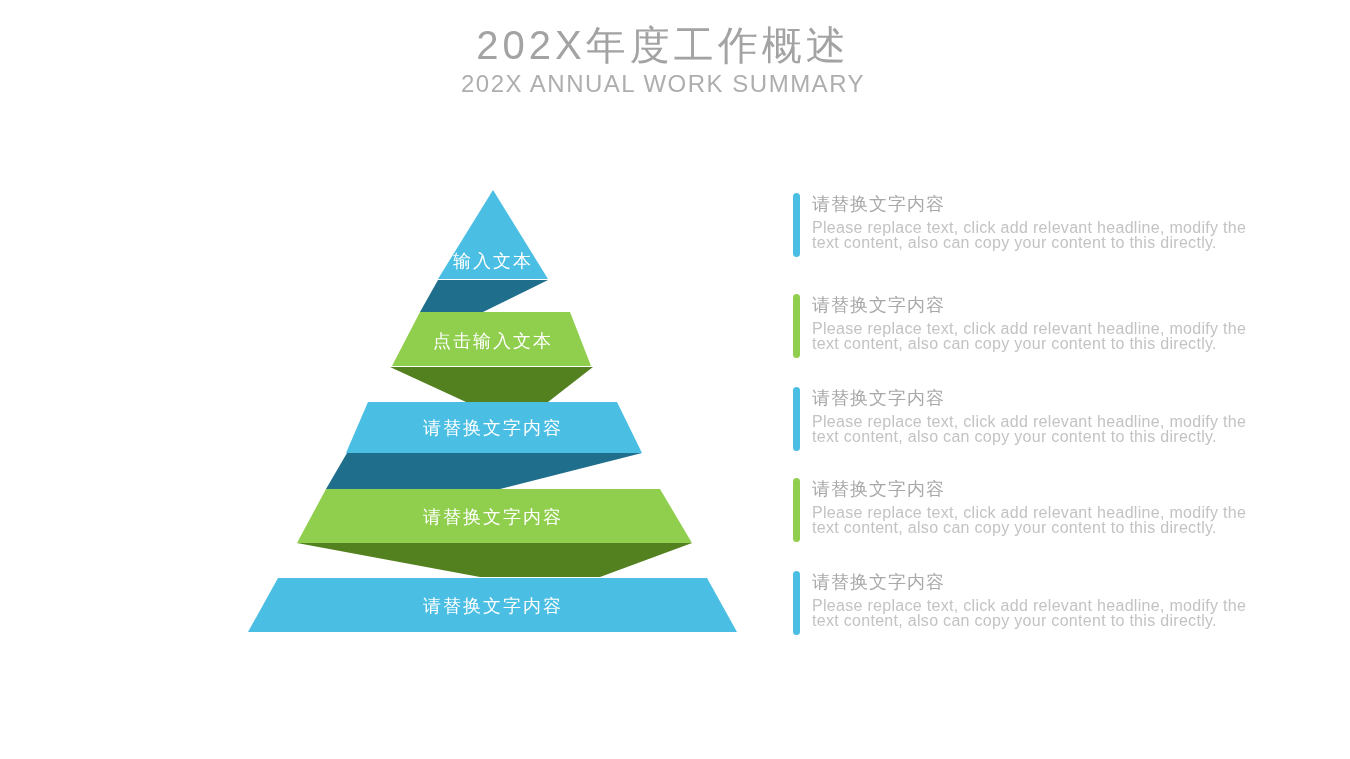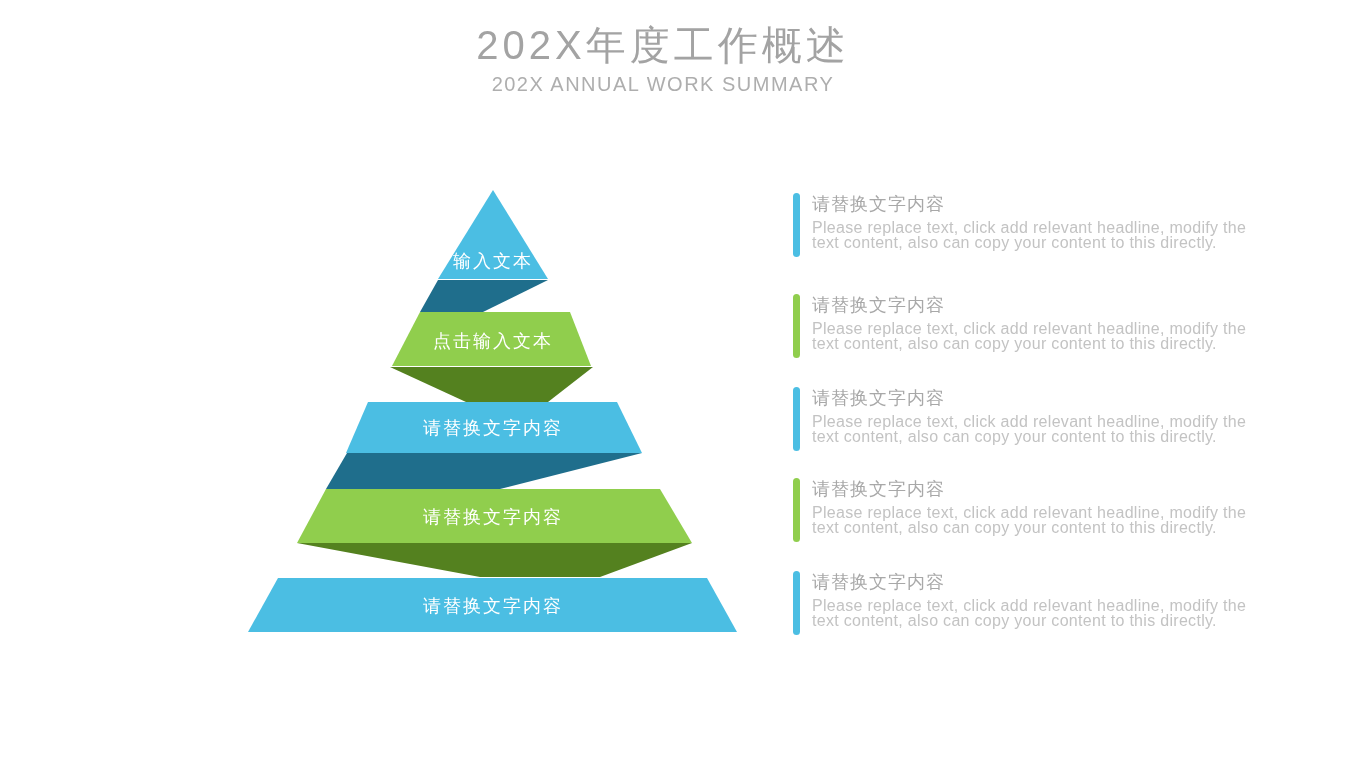--- a/index.html
+++ b/index.html
@@ -8,21 +8,21 @@
     font-family:"Liberation Sans","DejaVu Sans",sans-serif;
   }
   .slide{position:absolute;inset:0;}
 
   
   .hdr{position:absolute;left:0;top:22px;width:1326px;text-align:center;}
   .hdr .title{
     font-size:40px;line-height:46px;font-weight:400;color:#a3a3a3;letter-spacing:4px;margin:0;
   }
   .hdr .subtitle{
-    font-size:20px;line-height:20px;color:#aeaeae;letter-spacing:1.5px;margin-top:6px;
+    font-size:24px;line-height:20px;color:#aeaeae;letter-spacing:1.5px;margin-top:6px;
   }
 
   
   .pyramid{position:absolute;left:240px;top:185px;width:505px;height:455px;}
   .band-label{
     fill:#ffffff;font-size:18px;letter-spacing:2px;
     font-family:"Liberation Sans","DejaVu Sans",sans-serif;
   }
 
   

